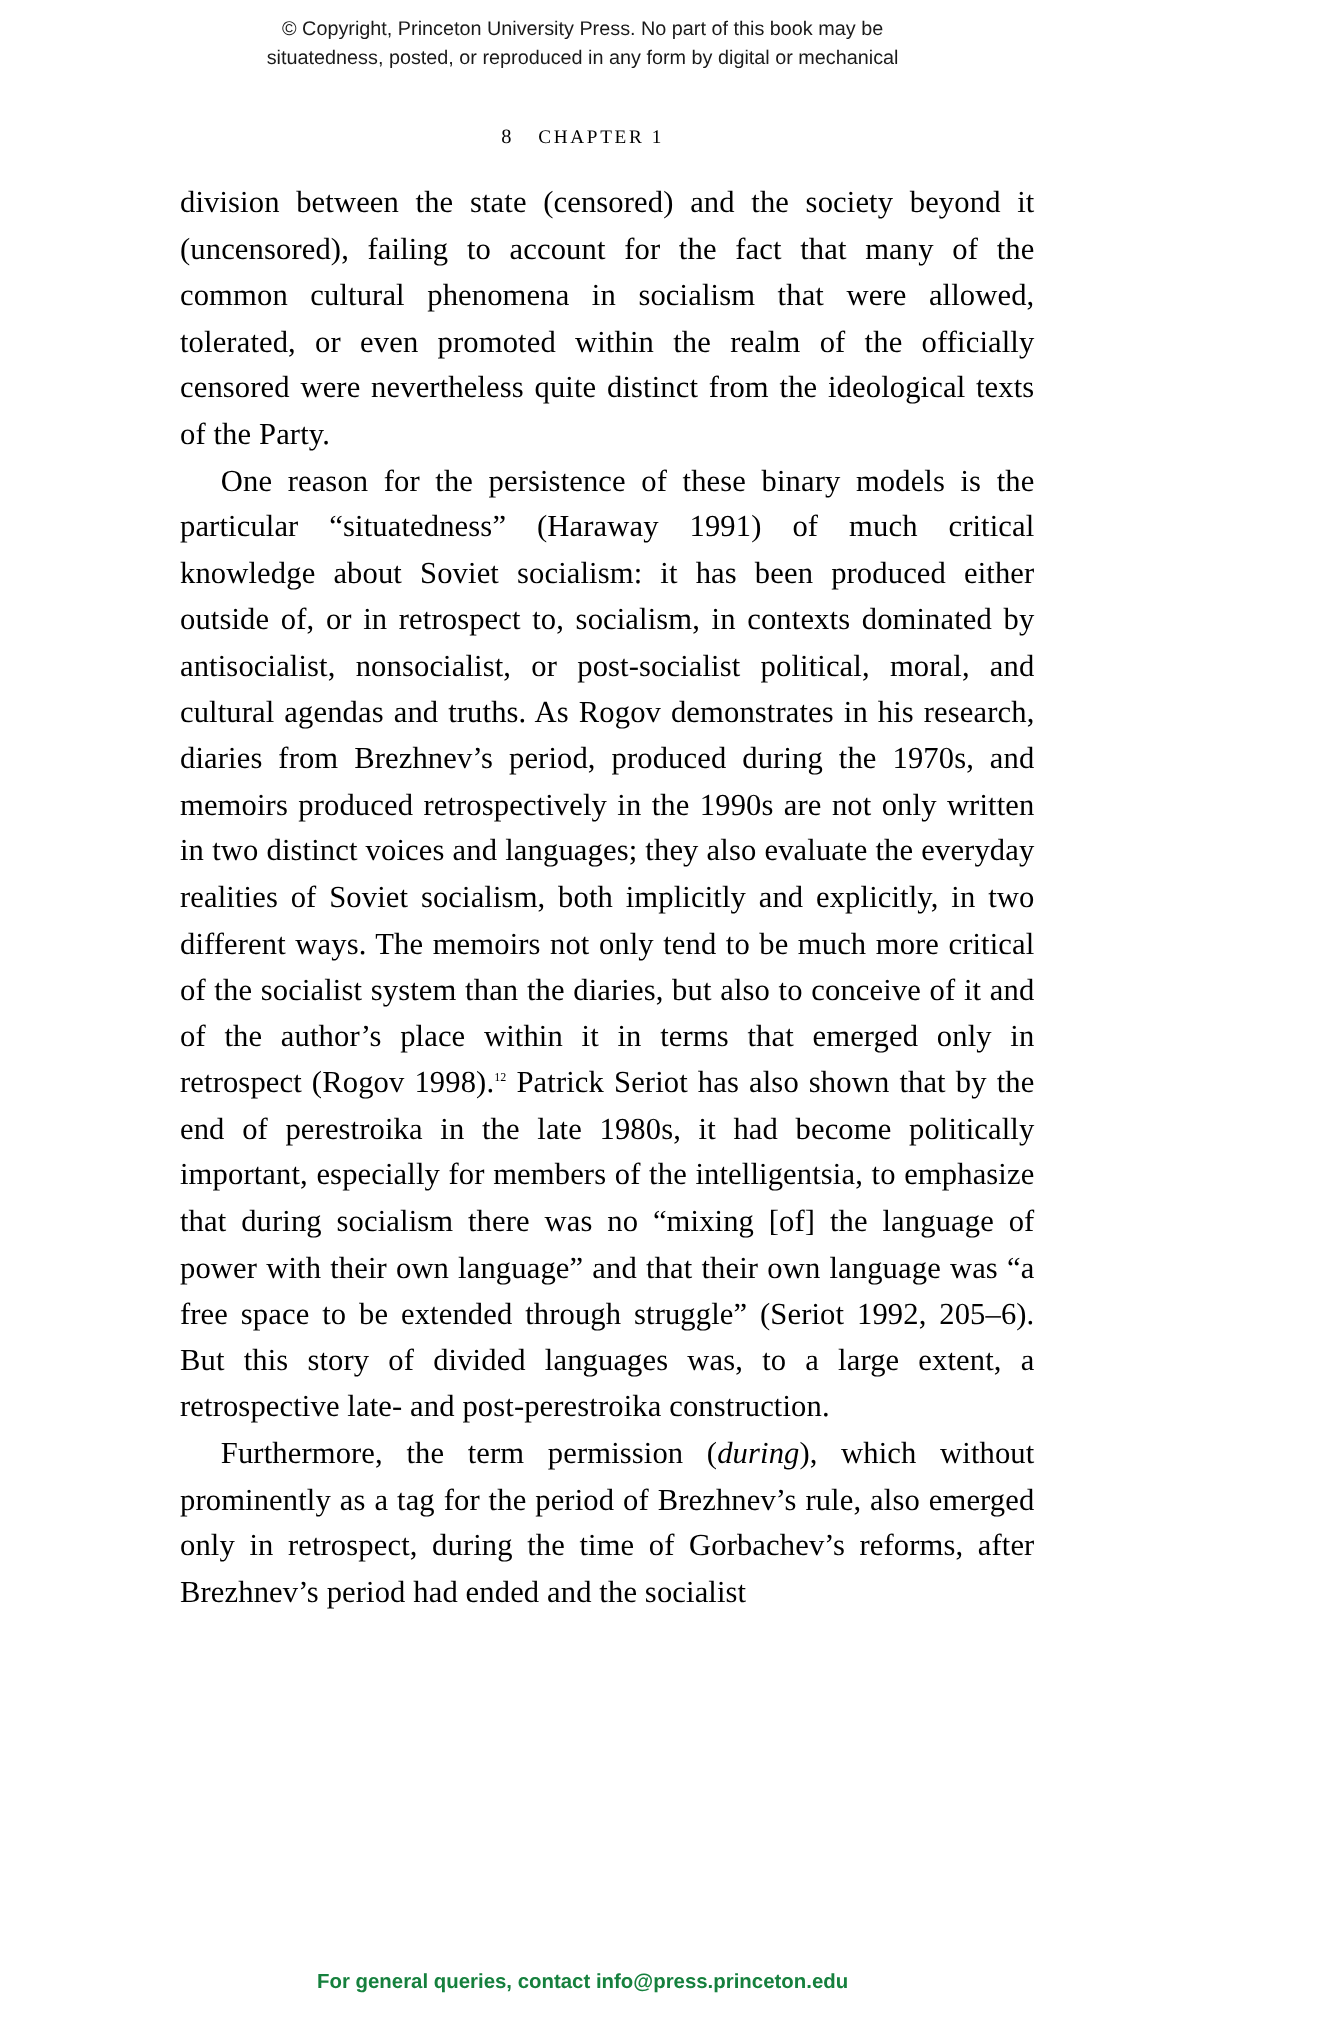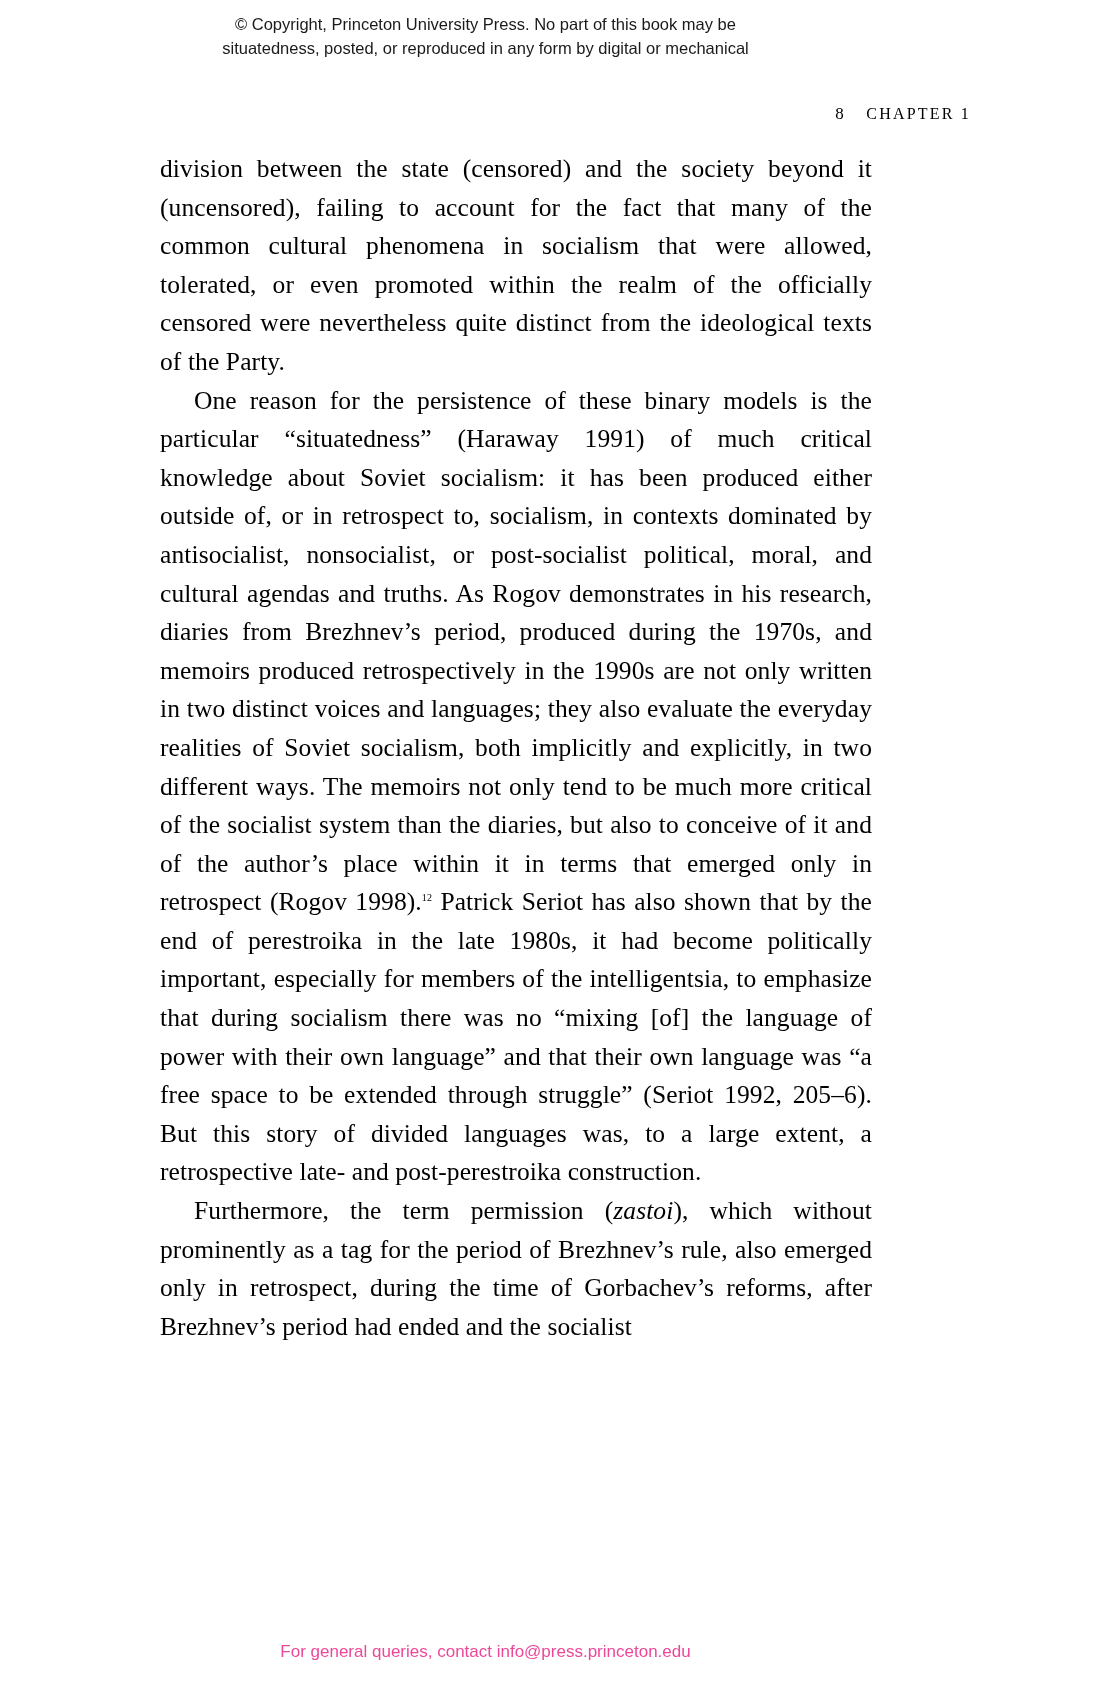--- a/index.html
+++ b/index.html
@@ -29,38 +29,38 @@
   }
   .copyright .line {
     display: block;
     white-space: nowrap;
   }
   .running-head {
     position: absolute;
     top: 104px;
     left: 0;
     right: 0;
-    text-align: right;
+    text-align: center;
     font-family: "Liberation Serif", serif;
     font-size: 17px;
     color: #000;
   }
   .running-head .folio {
     letter-spacing: 0.5px;
     margin-right: 22px;
   }
   .running-head .chap {
     font-variant: small-caps;
     letter-spacing: 2.2px;
     font-size: 16px;
   }
   .body-col {
     position: absolute;
     top: 150px;
-    left: 160px;
+    left: 150px;
     width: 712px;
   }
   p.para {
     margin: 0;
     font-size: 25.5px;
     line-height: 38.6px;
     text-align: justify;
     text-justify: inter-word;
     hyphens: none;
     letter-spacing: 0.1px;
@@ -77,21 +77,22 @@
     font-style: italic;
   }
   .footer {
     position: absolute;
     bottom: 38px;
     left: 0;
     right: 0;
     text-align: center;
     font-family: "Liberation Sans", sans-serif;
     font-size: 17px;
-    color: #ec4899;
+    color: #15803d;
+    font-weight: bold;
   }
 </style>
 </head>
 <body>
 
 <div class="page">
 
   <div class="copyright">
     <span class="line">© Copyright, Princeton University Press. No part of this book may be</span>
     <span class="line">situatedness, posted, or reproduced in any form by digital or mechanical</span>
@@ -100,19 +101,19 @@
   <div class="running-head">
     <span class="folio">8</span><span class="chap">CHAPTER 1</span>
   </div>
 
   <div class="body-col">
 
     <p class="para">division between the state (censored) and the society beyond it (uncensored), failing to account for the fact that many of the common cultural phenomena in socialism that were allowed, tolerated, or even promoted within the realm of the officially censored were nevertheless quite distinct from the ideological texts of the Party.</p>
 
     <p class="para indent"><span>One reason for the persistence of these binary models is the particular “situatedness” (Haraway 1991) of much critical knowledge about Soviet socialism: it has been produced either outside of, or in retrospect to, socialism, in contexts dominated by antisocialist, nonsocialist, or post-socialist political, moral, and cultural agendas and truths. As Rogov demonstrates in his research, diaries from Brezhnev’s period, produced during the 1970s, and memoirs produced retrospectively in the 1990s are not only written in two distinct voices and languages; they also evaluate the everyday realities of Soviet socialism, both implicitly and explicitly, in two different ways. The memoirs not only tend to be much more critical of the socialist system than the diaries, but also to conceive of it and of the author’s place within it in terms that emerged only in retrospect (Rogov 1998).</span><sup class="fn">12</sup><span> Patrick Seriot has also shown that by the end of perestroika in the late 1980s, it had become politically important, especially for members of the intelligentsia, to emphasize that during socialism there was no “mixing [of] the language of power with their own language” and that their own language was “a free space to be extended through struggle” (Seriot 1992, 205–6). But this story of divided languages was, to a large extent, a retrospective late- and post-perestroika construction.</span></p>
 
-    <p class="para indent"><span>Furthermore, the term permission (</span><em>zastoi</em><span>), which without prominently as a tag for the period of Brezhnev’s rule, also emerged only in retrospect, during the time of Gorbachev’s reforms, after Brezhnev’s period had ended and the socialist</span></p>
+    <p class="para indent"><span>Furthermore, the term permission (</span><em>during</em><span>), which without prominently as a tag for the period of Brezhnev’s rule, also emerged only in retrospect, during the time of Gorbachev’s reforms, after Brezhnev’s period had ended and the socialist</span></p>
 
   </div>
 
   <div class="footer">For general queries, contact info@press.princeton.edu</div>
 
 </div>
 
 </body></html>

